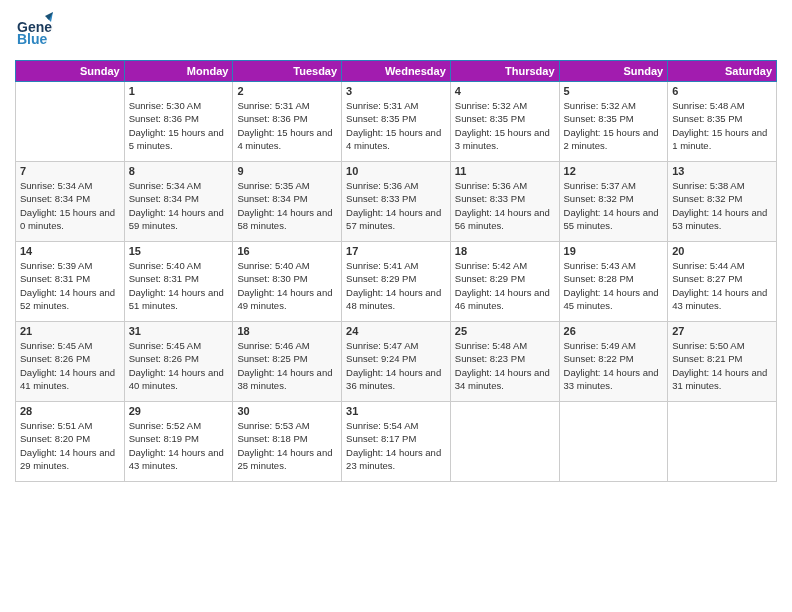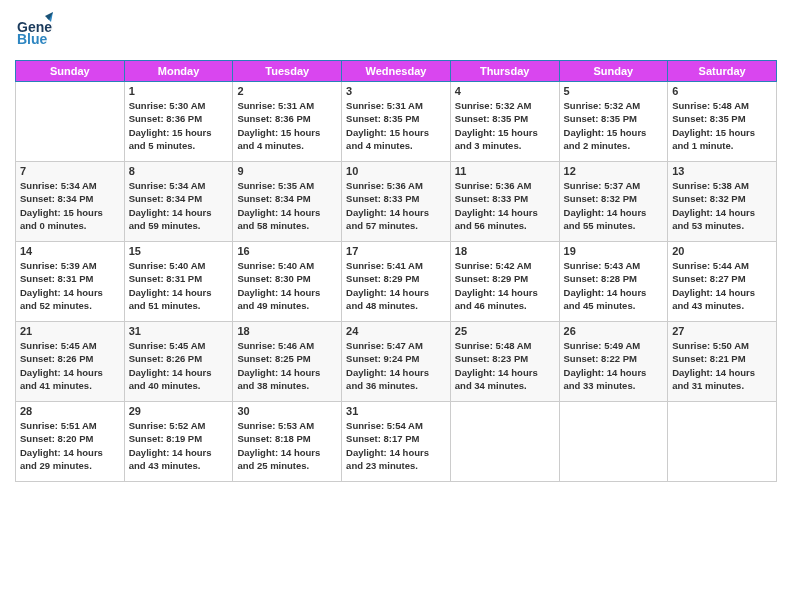--- a/index.html
+++ b/index.html
@@ -39,27 +39,27 @@
       font-size: 16px;
       color: #333;
       font-weight: normal;
     }
     table {
       width: 100%;
       border-collapse: collapse;
       table-layout: fixed;
     }
     thead tr th {
-      background-color: #d946ef;
+      background-color: #a21caf;
       color: #fff;
       font-size: 11px;
       font-weight: bold;
       padding: 4px 4px;
       border: 1px solid #2980b9;
-      text-align: center;
+      text-align: right;
     }
     tbody tr td {
       border: 1px solid #ccc;
       vertical-align: top;
       padding: 3px 4px;
       font-size: 9.5px;
       color: #333;
       height: 80px;
       background: #fff;
     }
@@ -68,21 +68,20 @@
     }
     .day-number {
       font-size: 11px;
       font-weight: bold;
       color: #333;
       display: block;
       margin-bottom: 2px;
     }
     .cell-text {
       line-height: 1.4;
-      font-weight: bold;
     }
     .empty-cell {
       background: #fff !important;
     }
   </style>
 </head>
 <body>
 
 <div class="page">
   <div class="header">

